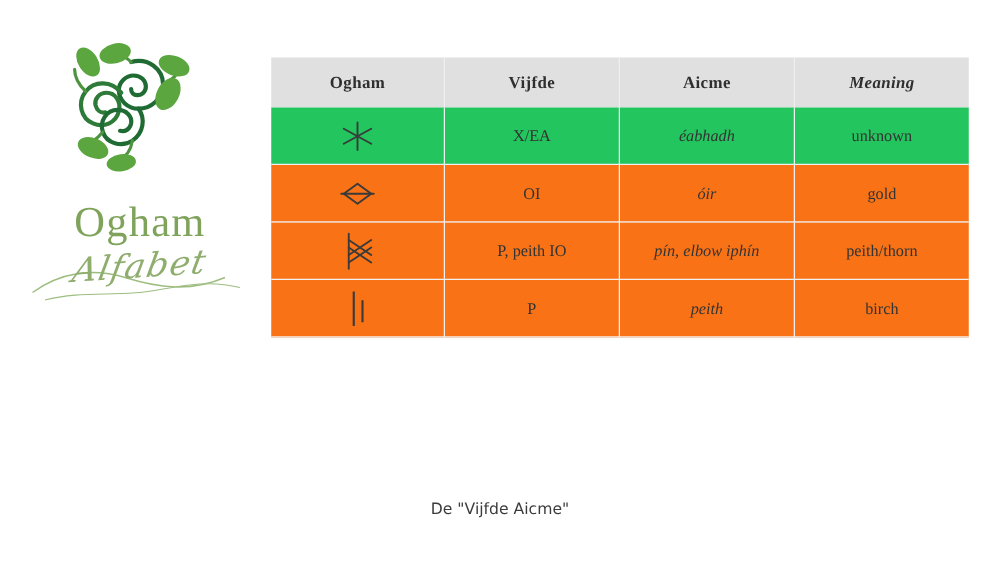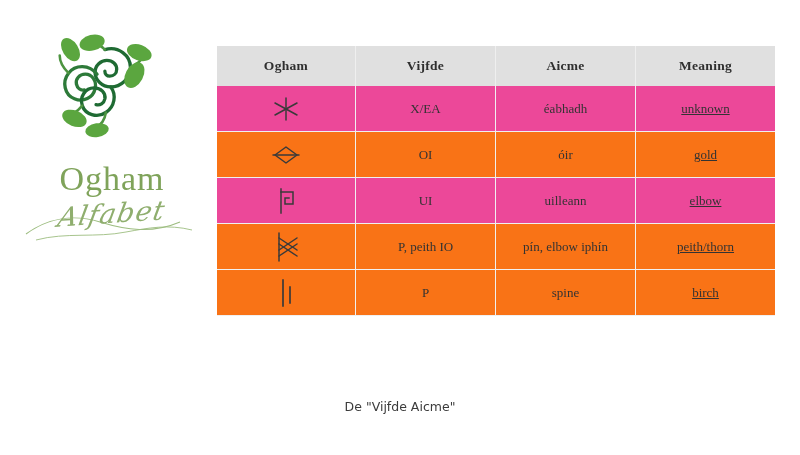--- a/index.html
+++ b/index.html
@@ -93,31 +93,31 @@
   table.ogham-table td {
     font-family: "Liberation Serif", serif;
     font-size: 13px;
     color: #333333;
     text-align: center;
     padding: 0 6px;
     height: 45px;
     border-right: 1px solid #f0f0f0;
     border-bottom: 1px solid #f0f0f0;
   }
-  table.ogham-table td:last-child { border-right: none; text-decoration: underline; }
-  table.ogham-table tr.row-odd td { background: #ec4899; margin-top: 26px; }
+  table.ogham-table td:last-child { border-right: none; }
+  table.ogham-table tr.row-odd td { background: #22c55e; margin-top: 26px; }
   table.ogham-table tr.row-even td { background: #f97316; }
   table.ogham-table tbody tr:last-child td { border-bottom: 1px solid #f0f0f0; }
 
   .col-ogham  { width: 130px; }
   .col-letter { width: 131px; }
   .col-name   { width: 131px; }
-  .col-meaning{ width: 131px; }
-
-  .name-cell { }
+  .col-meaning{ width: 131px; font-style: italic; }
+
+  .name-cell { font-style: italic; }
   .glyph-cell svg { display: block; margin: 0 auto; }
 
   
   .caption {
     position: absolute;
     left: 0;
     top: 399px;
     width: 800px;
     text-align: center;
     font-family: "DejaVu Sans", sans-serif;
@@ -202,33 +202,20 @@
               <polygon points="16,5 27,13 16,21 5,13"></polygon>
               <line x1="3" y1="13" x2="29" y2="13" stroke-linecap="round"></line>
             </g>
           </svg>
         </td>
         <td>OI</td>
         <td class="name-cell">óir</td>
         <td>gold</td>
       </tr>
 
-      <tr class="row-odd">
-        <td class="glyph-cell">
-          <svg width="28" height="30" viewBox="0 0 28 30">
-            <g stroke="#3a3a3a" stroke-width="1.5" fill="none" stroke-linecap="square">
-              <line x1="9" y1="3" x2="9" y2="27"></line>
-              <path d="M9 6 H21 V18 H13 V12 H17"></path>
-            </g>
-          </svg>
-        </td>
-        <td>UI</td>
-        <td class="name-cell">uilleann</td>
-        <td>elbow</td>
-      </tr>
 
       <tr class="row-even">
         <td class="glyph-cell">
           <svg width="32" height="34" viewBox="0 0 32 34">
             <g stroke="#3a3a3a" stroke-width="1.5" stroke-linecap="round">
               <line x1="9" y1="3" x2="9" y2="31"></line>
               <line x1="9" y1="8" x2="27" y2="20"></line>
               <line x1="9" y1="20" x2="27" y2="8"></line>
               <line x1="9" y1="14" x2="27" y2="26"></line>
               <line x1="9" y1="26" x2="27" y2="14"></line>
@@ -244,21 +231,21 @@
       <tr class="row-even">
         <td class="glyph-cell">
           <svg width="26" height="32" viewBox="0 0 26 32">
             <g stroke="#3a3a3a" stroke-width="1.7" stroke-linecap="square">
               <line x1="10" y1="3" x2="10" y2="29"></line>
               <line x1="17" y1="10" x2="17" y2="26"></line>
             </g>
           </svg>
         </td>
         <td>P</td>
-        <td class="name-cell">spine</td>
+        <td class="name-cell">peith</td>
         <td>birch</td>
       </tr>
 
     </tbody>
   </table>
 </div>
 
 <div class="caption">De "Vijfde Aicme"</div>
 
 </body></html>

